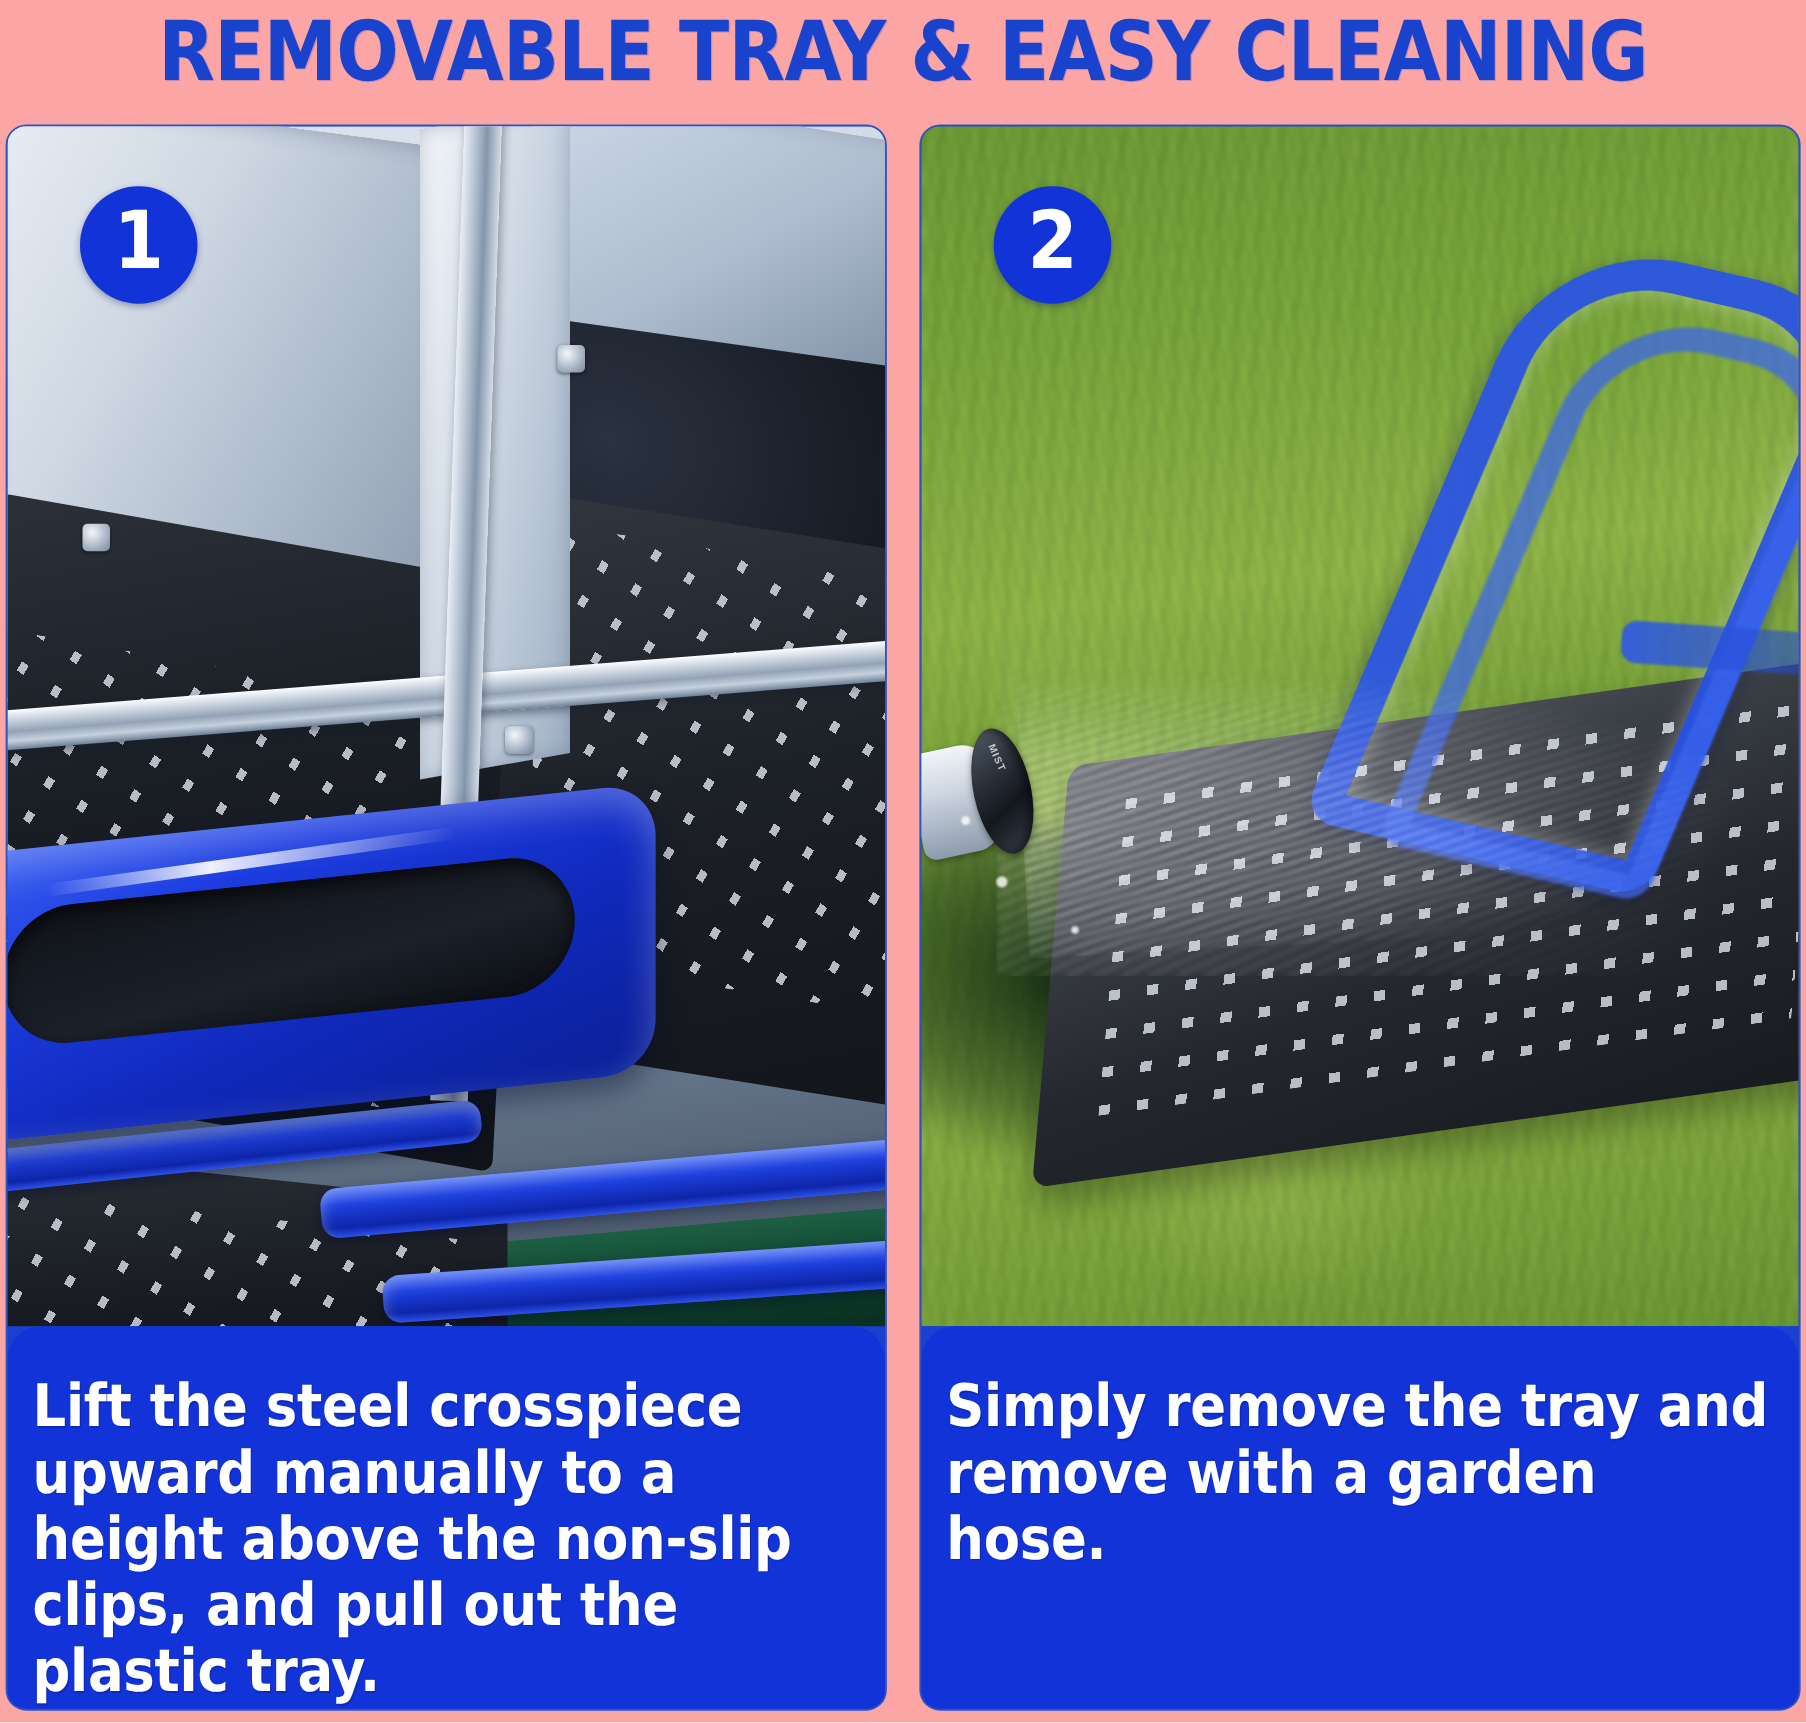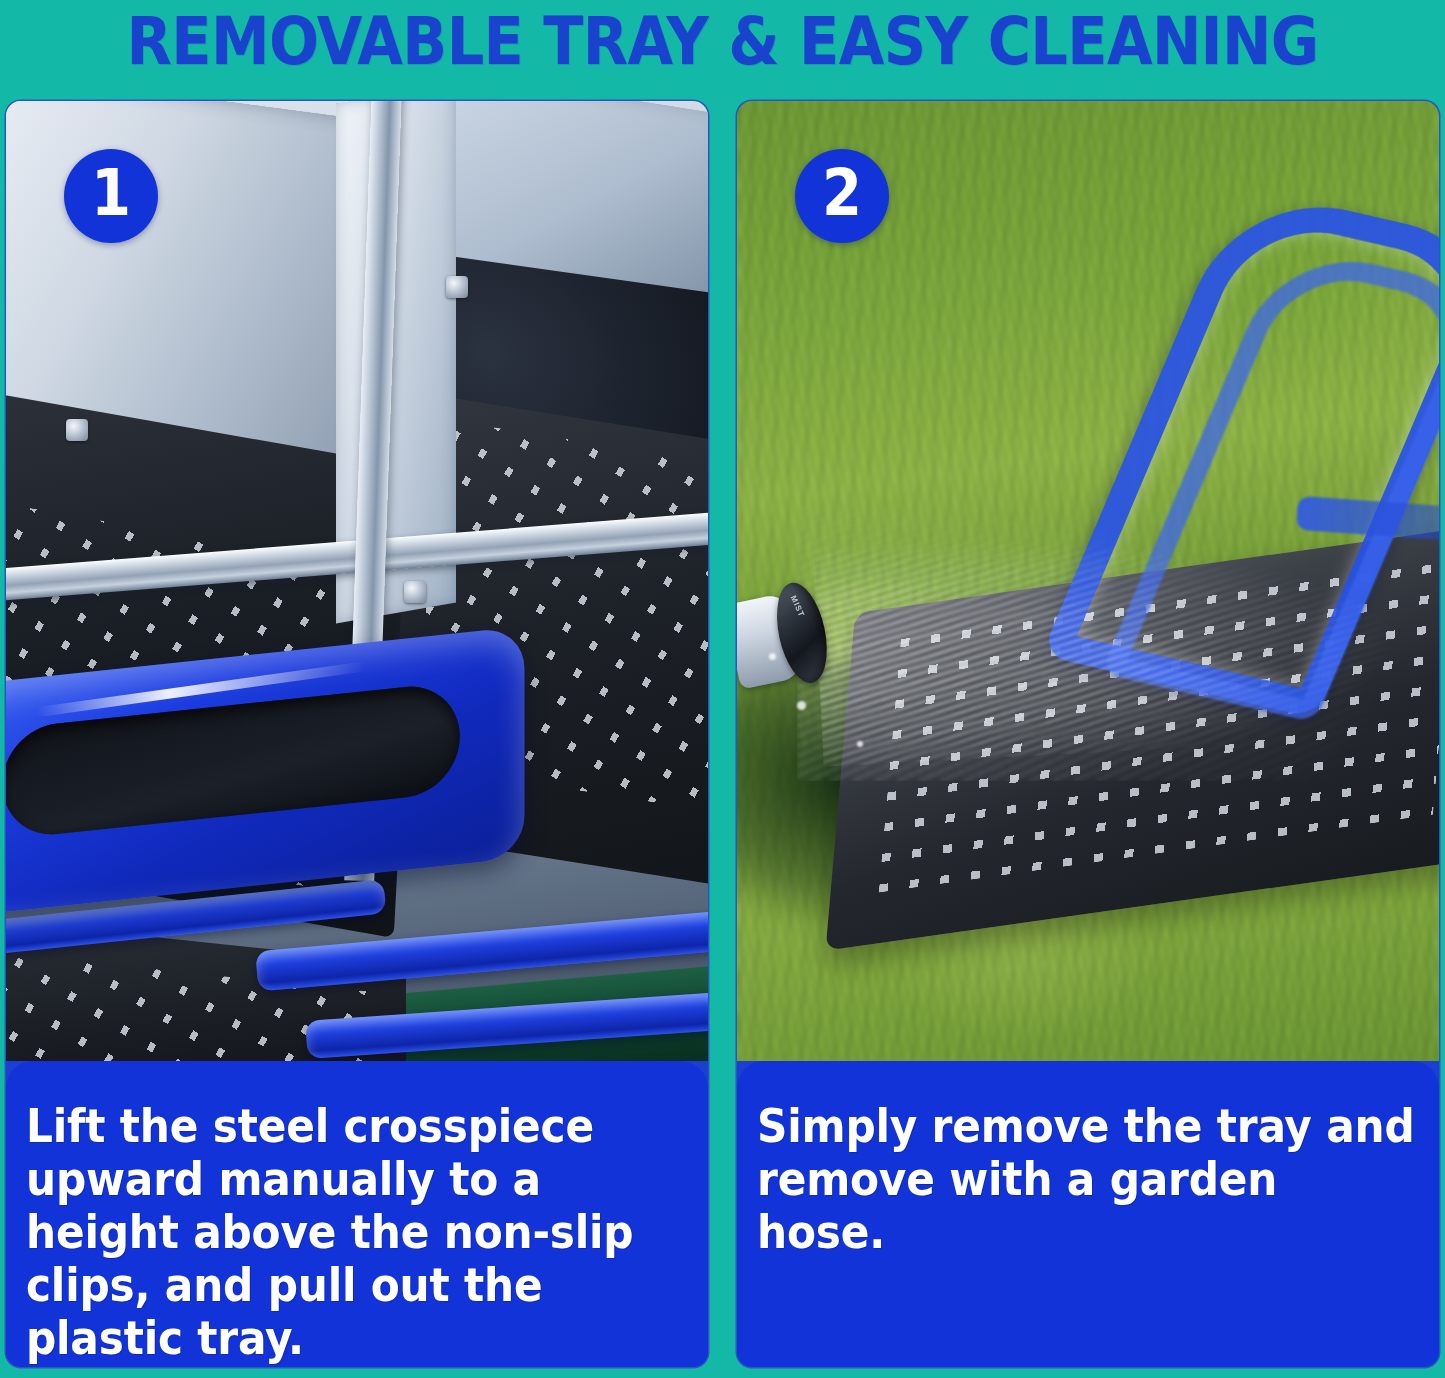--- a/index.html
+++ b/index.html
@@ -11,21 +11,21 @@
     width: 1445px;
     height: 1378px;
     font-family: "Liberation Sans", sans-serif;
     overflow: hidden;
   }
 
   .page {
     position: relative;
     width: 1445px;
     height: 1378px;
-    background: #14b8a6;
+    background: #fca5a5;
   }
 
   
   .headline {
     position: absolute;
     left: 0;
     top: 0;
     width: 1445px;
     height: 84px;
     display: flex;

